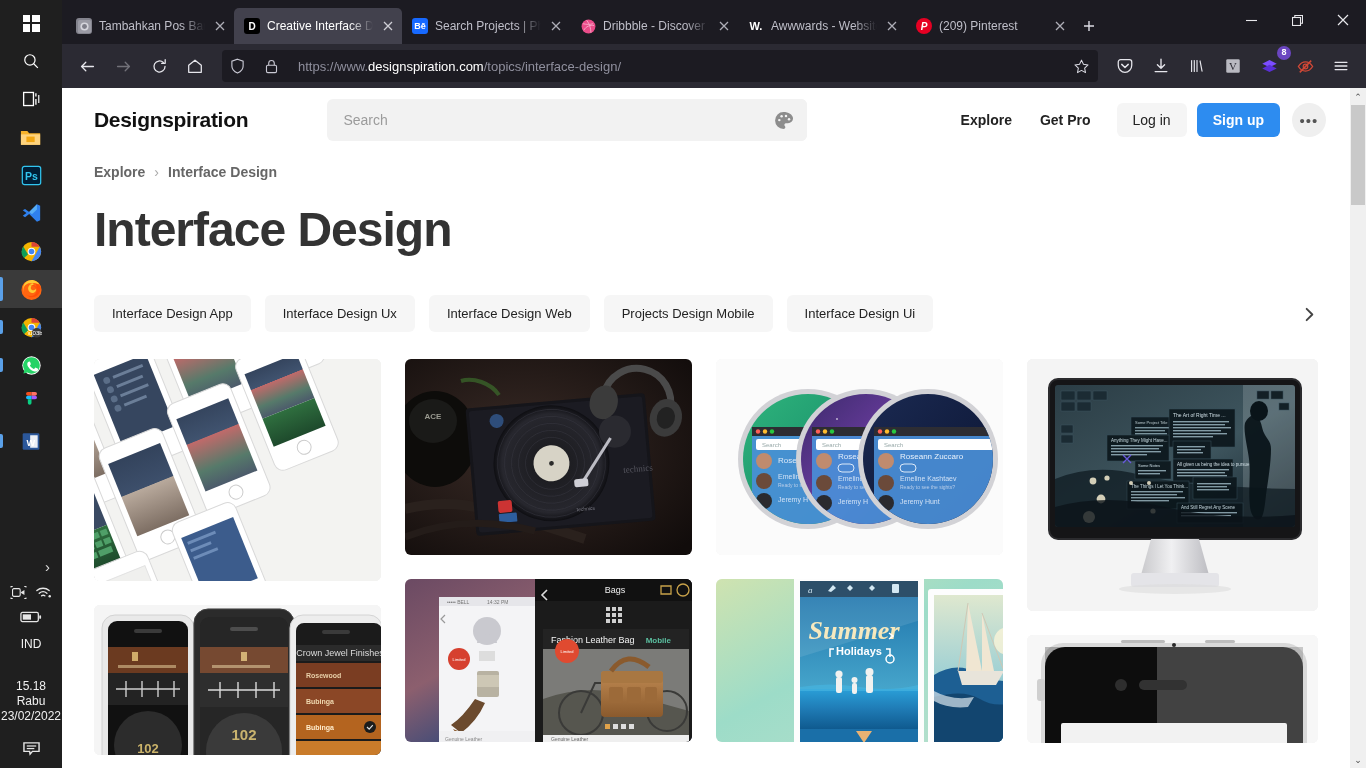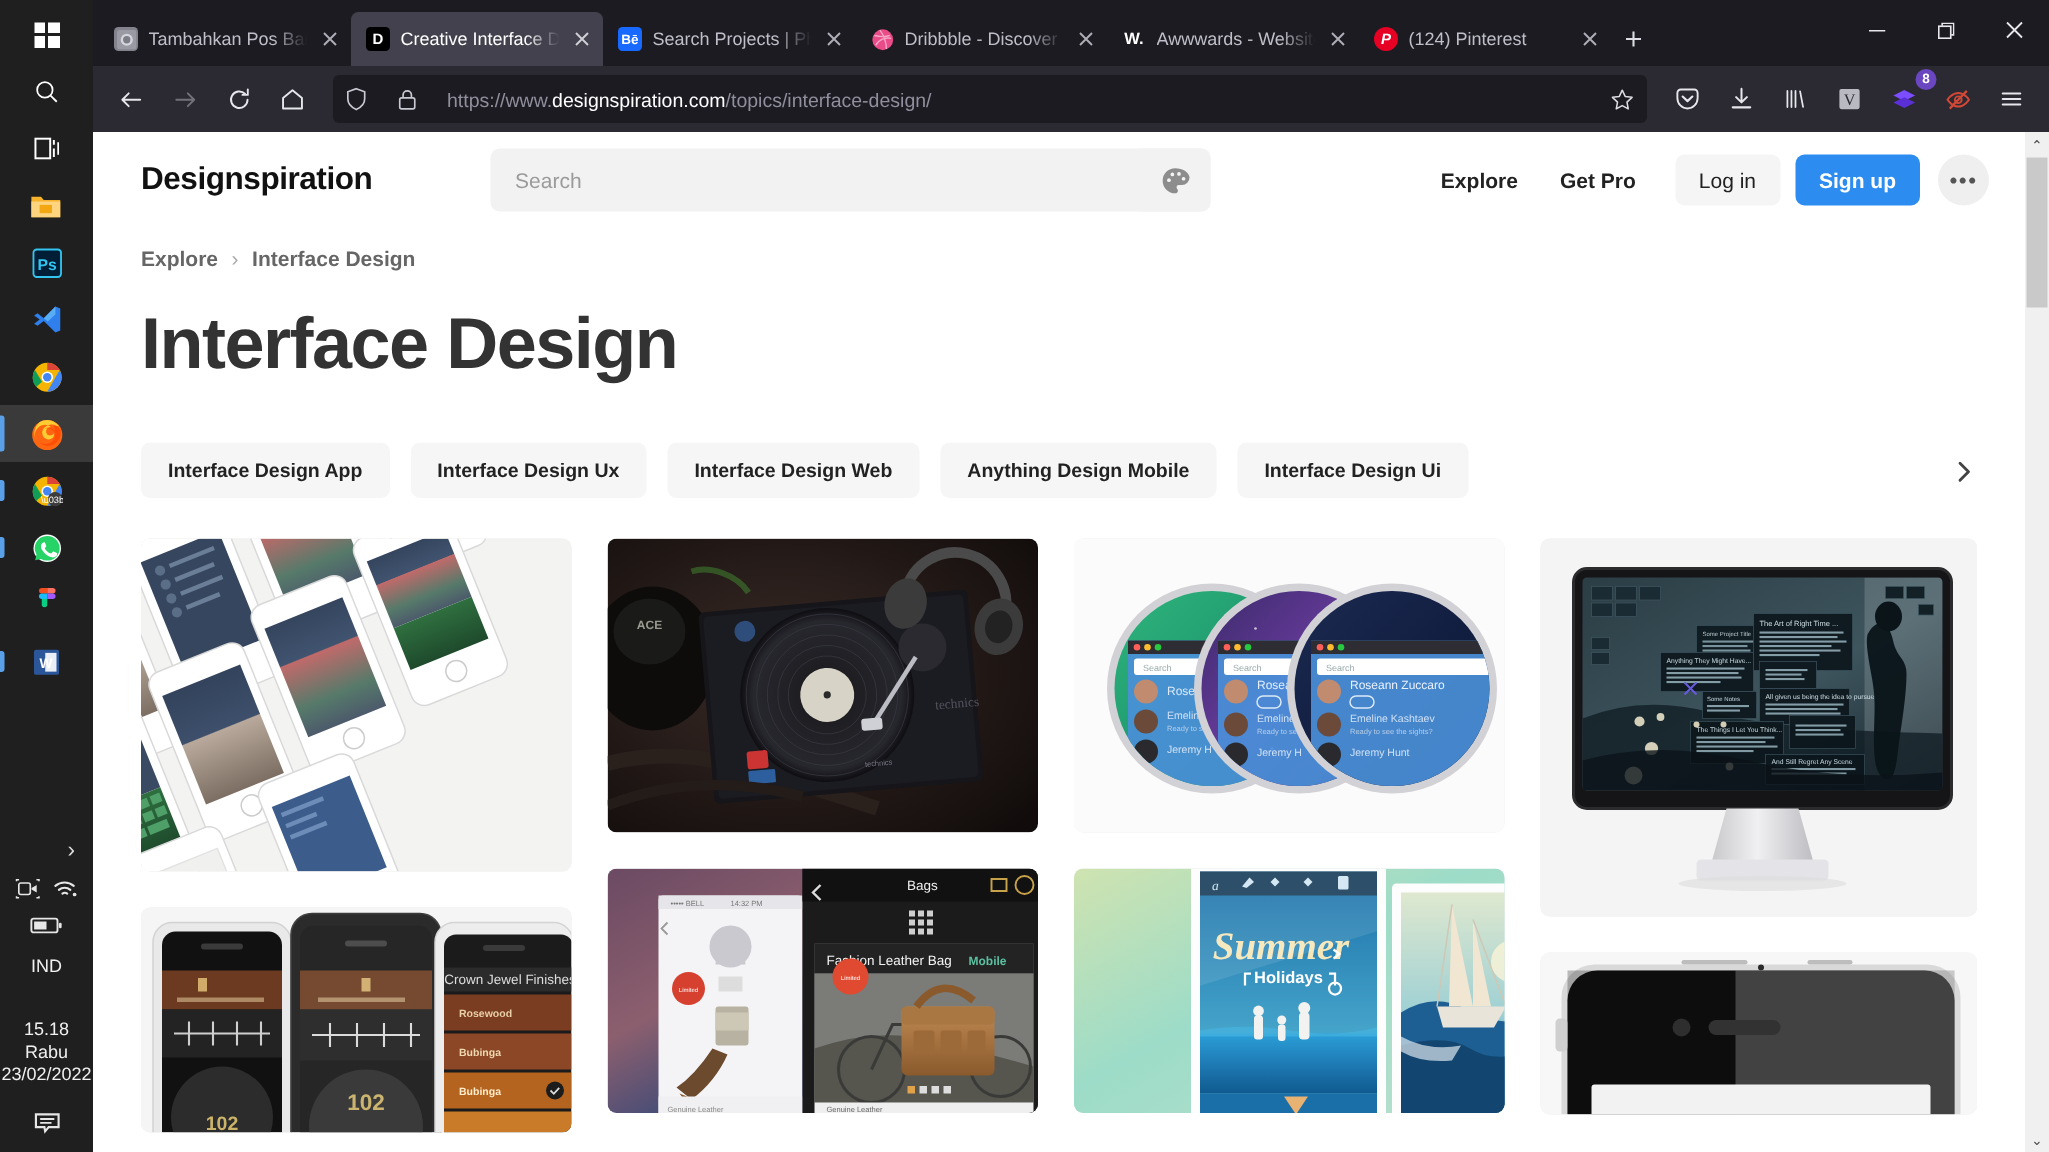--- a/index.html
+++ b/index.html
@@ -104,21 +104,21 @@
                 padding:9px 16px; margin-left:10px; white-space:nowrap; }
   .btn-more { width:34px; height:34px; border-radius:50%; background:#efefef; margin-left:12px;
               display:flex; align-items:center; justify-content:center; color:#555; font-size:15px; letter-spacing:1px;}
 
   .crumbs { padding:12px 32px 0; font-size:14px; font-weight:bold; color:#666; display:flex; align-items:center; gap:9px; }
   .crumbs .sep { color:#aaa; font-weight:normal; }
   h1.page-title { padding:22px 32px 0; font-size:48px; font-weight:bold; color:#333; letter-spacing:-1px; }
 
   .chipsrow { position:relative; margin-top:38px; padding:0 32px; height:38px; overflow:hidden; }
   .chips { display:flex; gap:14px; }
-  .chip { background:#f6f6f6; border-radius:6px; padding:11px 18px; font-size:13px; font-weight:bold;
+  .chip { background:#f6f6f6; border-radius:6px; padding:11px 18px; font-size:13px; font-weight:normal;
           color:#222; white-space:nowrap; flex:none; }
   .chips-fade { position:absolute; right:32px; top:0; width:46px; height:38px;
                 background:linear-gradient(to right, rgba(255,255,255,0), #fff 62%); display:flex;
                 align-items:center; justify-content:flex-end; }
 
   .grid { padding:26px 32px 0; display:flex; gap:24px; }
   .col { display:flex; flex-direction:column; gap:24px; }
   .card { border-radius:6px; overflow:hidden; position:relative; background:#eee; }
 
   
@@ -345,21 +345,21 @@
       <span class="tclose">
         <svg width="16" height="16" viewBox="0 0 16 16">
             <path d="M4 4l8 8M12 4l-8 8" stroke="#c8c8d2" stroke-width="1.3"></path>
           </svg></span>
     </div>
 
     <div class="tab">
       <span class="favicon" style="background:#e60023;border-radius:50%">
         <span style="font-size:10px;font-style:italic">P</span>
       </span>
-      <span class="tlabel" style="mask-image:none;-webkit-mask-image:none">(124) Pinterest</span>
+      <span class="tlabel" style="mask-image:none;-webkit-mask-image:none">(209) Pinterest</span>
       <span class="tclose">
         <svg width="16" height="16" viewBox="0 0 16 16">
             <path d="M4 4l8 8M12 4l-8 8" stroke="#c8c8d2" stroke-width="1.3"></path>
           </svg></span>
     </div>
 
     <div class="newtab">
       <svg width="16" height="16" viewBox="0 0 16 16">
         <path d="M8 3v10M3 8h10" stroke="#dcdce4" stroke-width="1.4"></path>
         </svg>
@@ -506,21 +506,21 @@
         <span>Interface Design</span>
       </div>
 
       <h1 class="page-title">Interface Design</h1>
 
       <div class="chipsrow">
         <div class="chips">
           <a class="chip">Interface Design App</a>
           <a class="chip">Interface Design Ux</a>
           <a class="chip">Interface Design Web</a>
-          <a class="chip">Anything Design Mobile</a>
+          <a class="chip">Projects Design Mobile</a>
           <a class="chip">Interface Design Ui</a>
 
         </div>
         <div class="chips-fade">
           <svg width="17" height="17" viewBox="0 0 18 18">
             <path d="M6 3l6 6-6 6" fill="none" stroke="#444" stroke-width="2" stroke-linecap="round" stroke-linejoin="round"></path>
             </svg>
         </div>
       </div>
 

